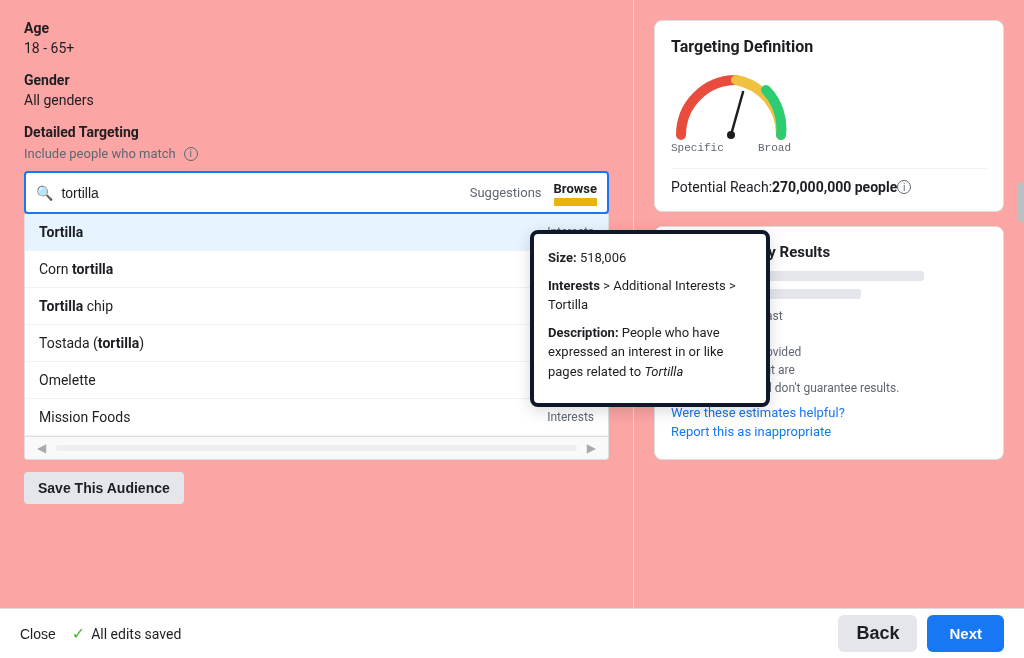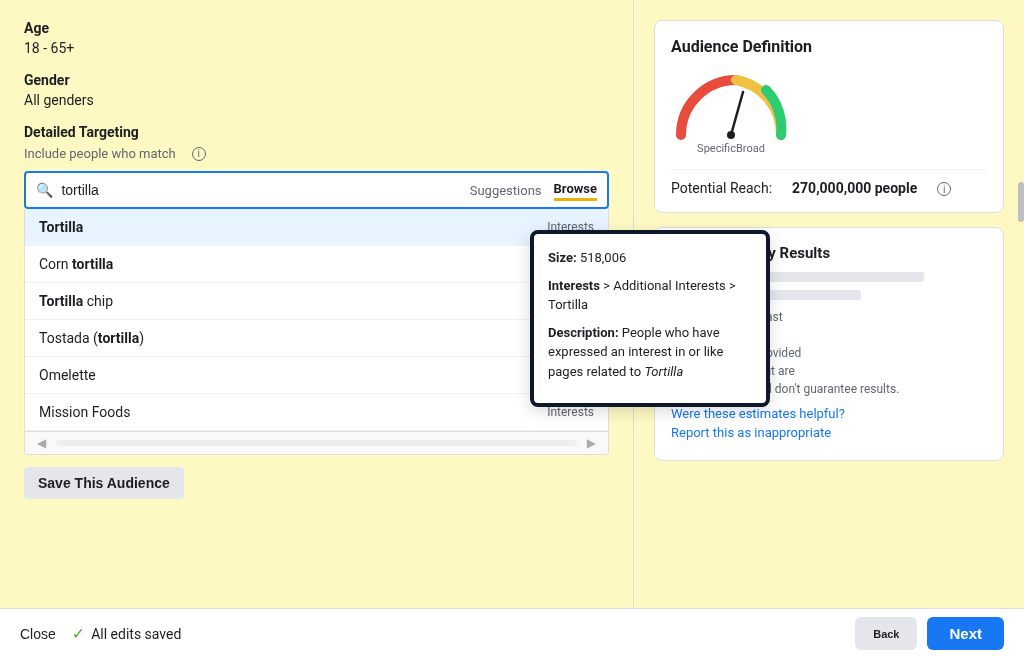--- a/index.html
+++ b/index.html
@@ -11,21 +11,21 @@
       width: 1024px;
       height: 658px;
       overflow: hidden;
       position: relative;
     }
 
     .main-container {
       display: flex;
       width: 100%;
       height: 608px;
-      background: #fef9c3;
+      background: #fca5a5;
       overflow: hidden;
     }
 
     
     .left-panel {
       flex: 1;
       padding: 20px 24px;
       overflow-y: auto;
       border-right: 1px solid #ddd;
       position: relative;
@@ -48,21 +48,21 @@
       font-size: 14px;
       margin-bottom: 6px;
     }
 
     .include-people {
       font-size: 13px;
       color: #606770;
       margin-bottom: 10px;
       display: flex;
       align-items: center;
-      gap: 16px;
+      gap: 8px;
     }
 
     .info-icon {
       width: 14px;
       height: 14px;
       border-radius: 50%;
       border: 1px solid #606770;
       display: inline-flex;
       align-items: center;
       justify-content: center;
@@ -105,21 +105,21 @@
     .search-tab {
       font-size: 13px;
       color: #606770;
       cursor: pointer;
       padding: 2px 0;
     }
 
     .search-tab.active {
       font-weight: 700;
       color: #1c1e21;
-      border-bottom: 3px solid #eab308;
+      border-bottom: 8px solid #eab308;
     }
 
     
     .search-results {
       border: 1px solid #ddd;
       border-top: none;
       background: #fff;
       border-radius: 0 0 4px 4px;
       overflow: hidden;
       position: relative;
@@ -224,39 +224,40 @@
       align-items: center;
     }
 
     .gauge-svg {
       width: 120px;
       height: 70px;
     }
 
     .gauge-labels {
       display: flex;
-      justify-content: center;
+      justify-content: space-between;
       width: 120px;
       font-size: 11px;
       color: #606770;
       margin-top: 2px;
+      font-family: Liberation Mono, monospace;
     }
 
     .audience-desc {
       font-size: 13px;
       color: #1c1e21;
       flex: 1;
     }
 
     .potential-reach {
       font-size: 14px;
       color: #1c1e21;
       display: flex;
-      align-items: flex-end;
-      gap: 20px;
+      align-items: center;
+      gap: 0;
       padding-top: 10px;
       border-top: 1px solid #f0f2f5;
     }
 
     .estimated-daily-card {
       border: 1px solid #ddd;
       border-radius: 8px;
       padding: 16px;
       background: #fff;
     }
@@ -361,21 +362,21 @@
     .footer-right {
       display: flex;
       gap: 10px;
     }
 
     .back-btn {
       background: #e4e6eb;
       border: none;
       border-radius: 6px;
       padding: 8px 18px;
-      font-size: 11px;
+      font-size: 18px;
       font-weight: 600;
       color: #1c1e21;
       cursor: pointer;
     }
 
     .next-btn {
       background: #1877f2;
       border: none;
       border-radius: 6px;
       padding: 8px 22px;
@@ -475,21 +476,21 @@
       </div>
     </div>
 
     
     <button class="save-audience-btn">Save This Audience</button>
   </div>
 
   <div class="right-panel">
 
     <div class="audience-definition-card">
-      <div class="card-title">Audience Definition</div>
+      <div class="card-title">Targeting Definition</div>
       <div class="gauge-row">
         <div class="gauge-container">
 
           <svg class="gauge-svg" viewBox="0 0 120 70">
 
             <path d="M10,65 A55,55 0 0,1 65,10" stroke="#e74c3c" stroke-width="10" fill="none" stroke-linecap="round"></path>
 
             <path d="M65,10 A55,55 0 0,1 110,65" stroke="#f0c040" stroke-width="10" fill="none" stroke-linecap="round"></path>
 
             <path d="M95,20 A55,55 0 0,1 110,65" stroke="#2ecc71" stroke-width="10" fill="none" stroke-linecap="round"></path>

